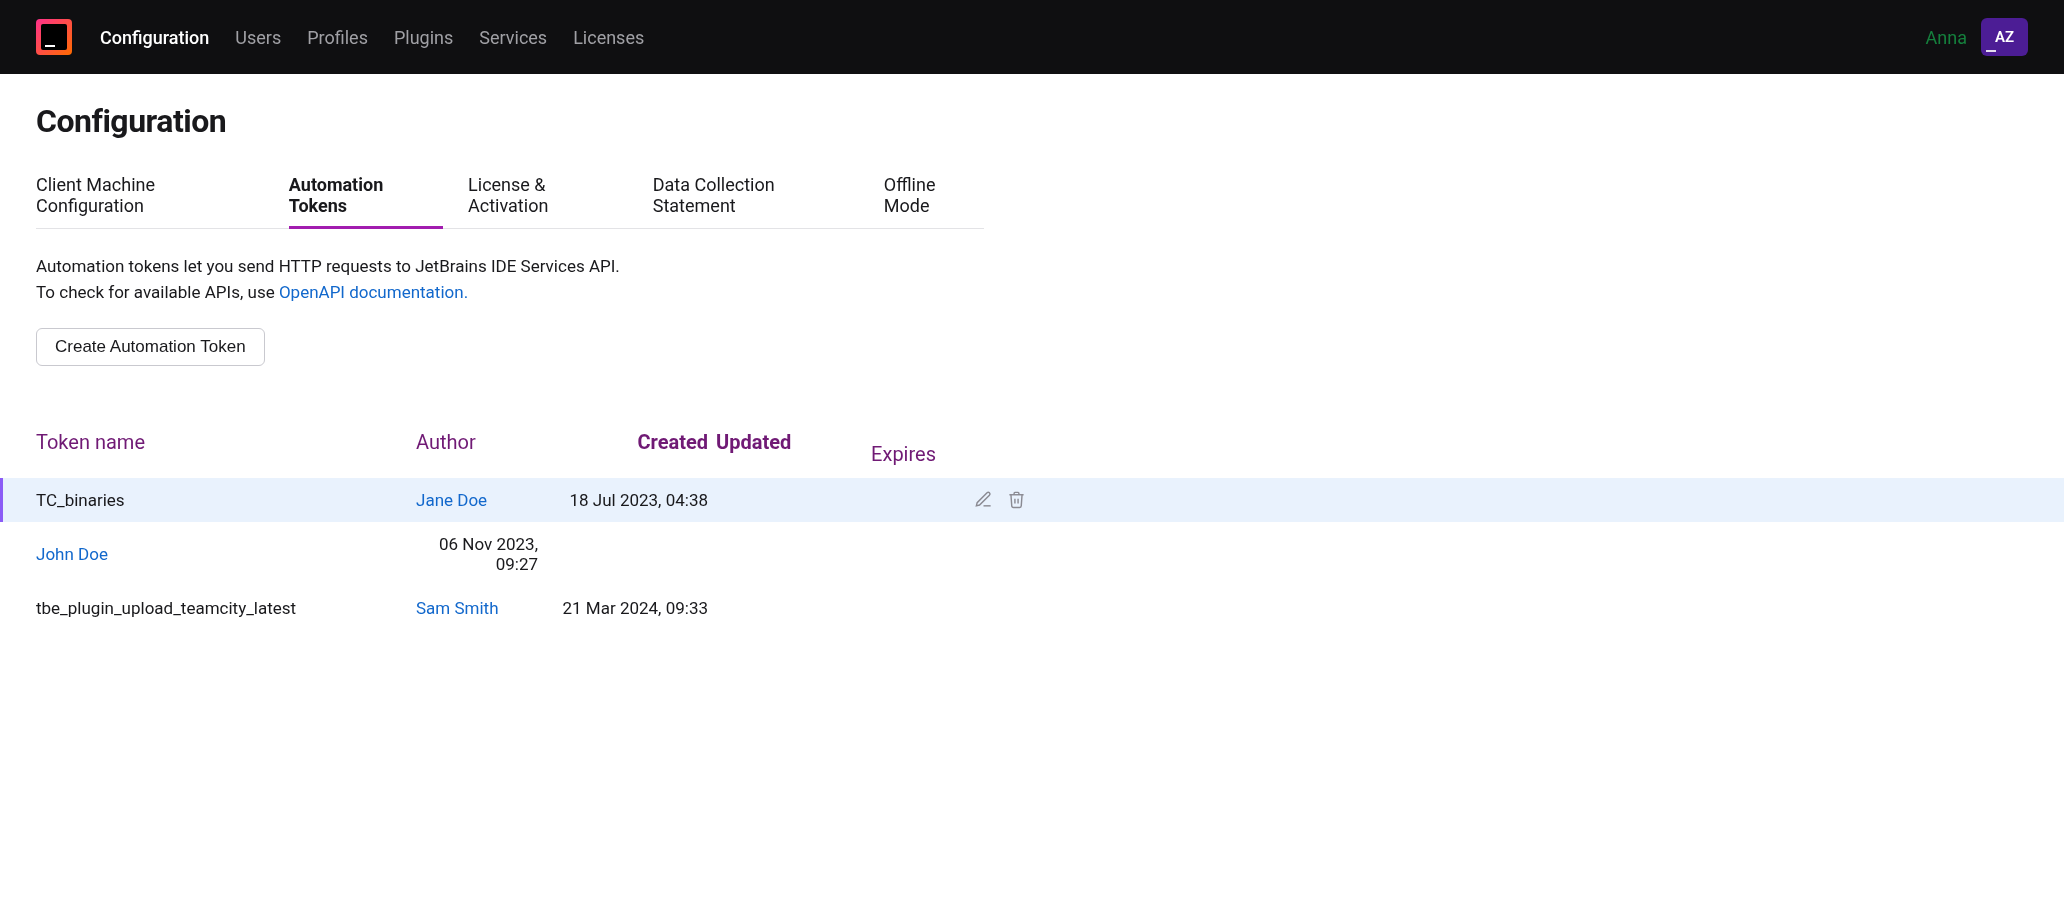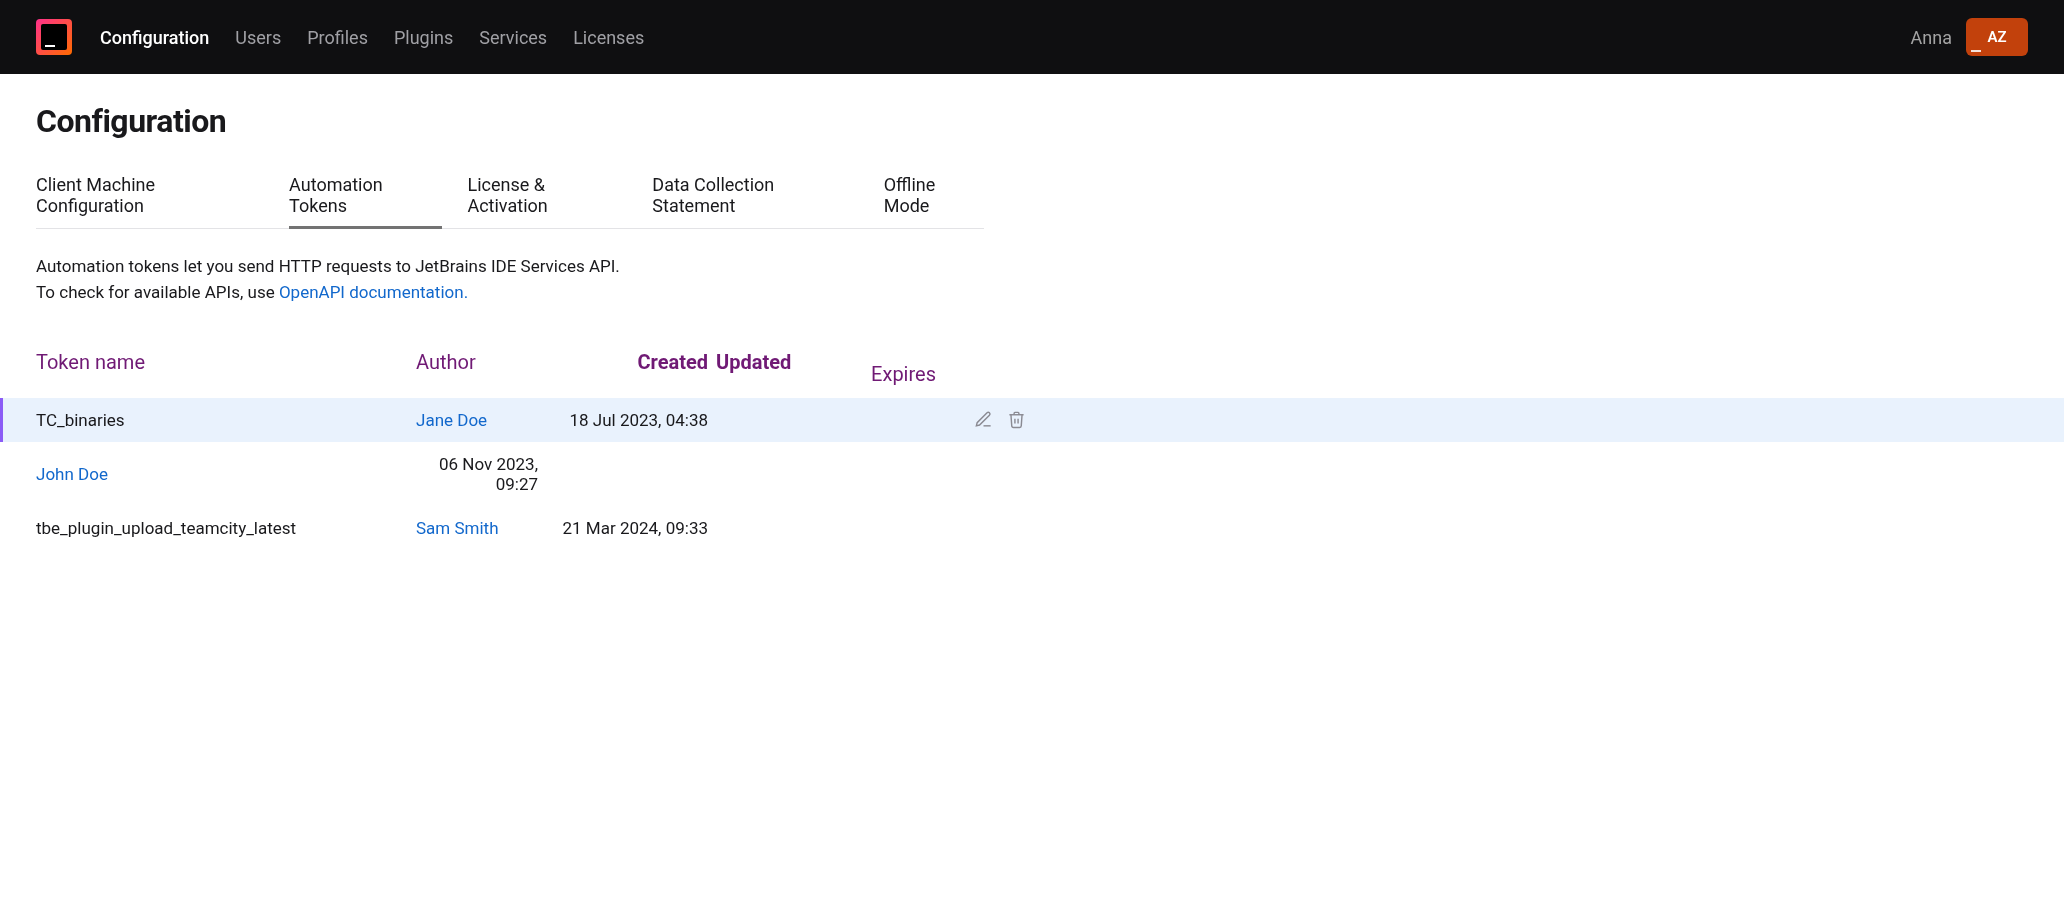--- a/index.html
+++ b/index.html
@@ -62,27 +62,27 @@
     .nav-item.active {
       color: #fff;
       font-weight: 500;
     }
     .header-right {
       display: flex;
       align-items: center;
       gap: 14px;
     }
     .user-name {
-      color: #a3a3a3;
+      color: #15803d;
       font-size: 18px;
     }
     .avatar {
-      width: 62px;
+      width: 47px;
       height: 38px;
-      background: #c2410c;
+      background: #4c1d95;
       border-radius: 6px;
       color: #fff;
       font-weight: 600;
       font-size: 15px;
       display: flex;
       align-items: center;
       justify-content: center;
       position: relative;
     }
     .avatar::after {
@@ -112,22 +112,22 @@
     }
     .tab {
       font-size: 18px;
       color: #19191c;
       padding-bottom: 10px;
       cursor: pointer;
       border-bottom: 3px solid transparent;
       margin-bottom: -1px;
     }
     .tab.active {
-      font-weight: 400;
-      border-bottom: 3px solid #737373;
+      font-weight: 700;
+      border-bottom: 3px solid #a21caf;
     }
     .description {
       font-size: 17px;
       line-height: 1.55;
       color: #19191c;
       margin-bottom: 22px;
     }
     .description a {
       color: #1268cc;
       text-decoration: none;
@@ -247,20 +247,21 @@
     <div class="tab">License &amp; Activation</div>
     <div class="tab">Data Collection Statement</div>
     <div class="tab">Offline Mode</div>
   </div>
 
   <p class="description">
     <span>Automation tokens let you send HTTP requests to JetBrains IDE Services API.</span><br>
     <span>To check for available APIs, use </span><a href="#">OpenAPI documentation.</a>
   </p>
 
+  <button class="create-btn">Create Automation Token</button>
 
   <div class="table">
     <div class="thead">
       <div>Token name</div>
       <div>Author</div>
       <div class="col-created">Created</div>
       <div class="col-updated">Updated</div>
       <div class="col-expires">Expires</div>
       <div></div>
     </div>

